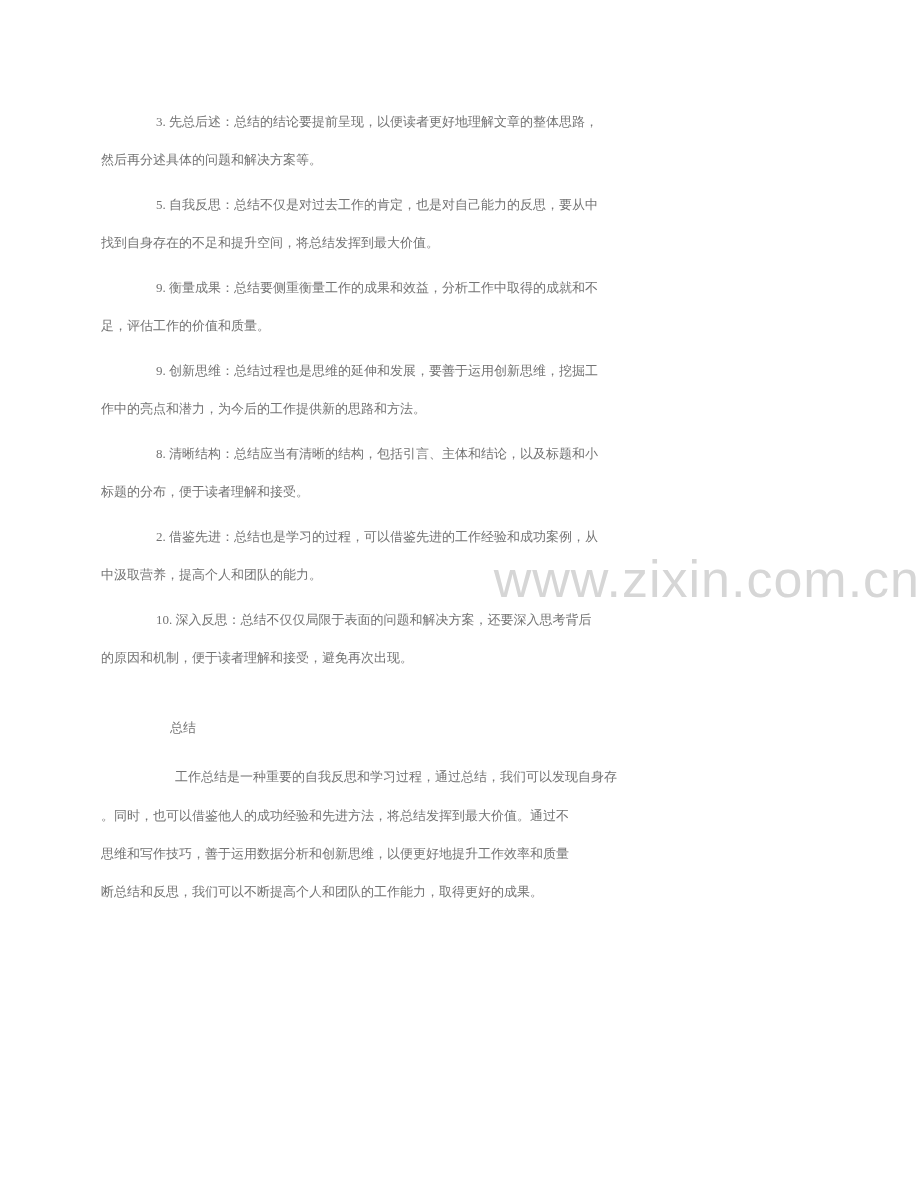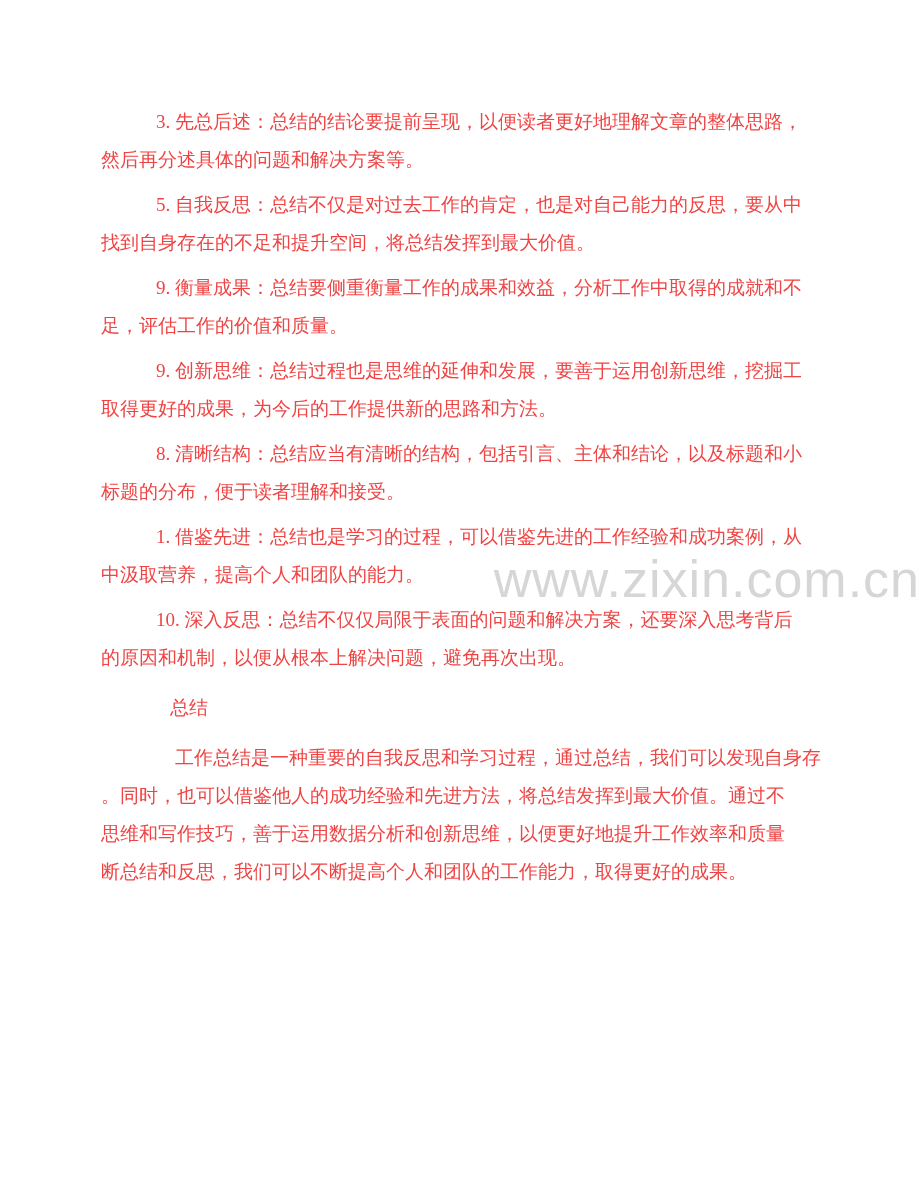--- a/index.html
+++ b/index.html
@@ -28,40 +28,40 @@
     color: #d6d6d6;
     z-index: 0;
     user-select: none;
   }
   .content {
     position: absolute;
     left: 101px;
     top: 103px;
     width: 712px;
     z-index: 1;
-    font-size: 19px;
+    font-size: 13px;
     line-height: 38px;
-    color: #ef4444;
+    color: #737373;
   }
   .para { margin: 0 0 7px 0; }
   .para .line {
     display: block;
     white-space: nowrap;
   }
   .para.item .line.first { padding-left: 55px; }
   .para.heading {
-    margin-top: 12px;
+    margin-top: 32px;
     margin-bottom: 0;
   }
   .para.heading .line.first { padding-left: 69px; }
   .para.body {
     margin-top: 12px;
     margin-bottom: 0;
   }
-  .para.body .line.first { padding-left: 74px; }
+  .para.body .line.first { padding-left: 74px; font-family: Liberation Mono, monospace; }
 </style>
 </head>
 <body>
 
 <div class="page">
   <div class="watermark">www.zixin.com.cn</div>
   <div class="content" id="content">
       <p class="para item">
         <span class="line first">3. 先总后述：总结的结论要提前呈现，以便读者更好地理解文章的整体思路，</span>
         <span class="line">然后再分述具体的问题和解决方案等。</span>
@@ -71,33 +71,33 @@
       <p class="para item">
         <span class="line first">5. 自我反思：总结不仅是对过去工作的肯定，也是对自己能力的反思，要从中</span>
         <span class="line">找到自身存在的不足和提升空间，将总结发挥到最大价值。</span>
       </p>
       <p class="para item">
         <span class="line first">9. 衡量成果：总结要侧重衡量工作的成果和效益，分析工作中取得的成就和不</span>
         <span class="line">足，评估工作的价值和质量。</span>
       </p>
       <p class="para item">
         <span class="line first">9. 创新思维：总结过程也是思维的延伸和发展，要善于运用创新思维，挖掘工</span>
-        <span class="line">取得更好的成果，为今后的工作提供新的思路和方法。</span>
+        <span class="line">作中的亮点和潜力，为今后的工作提供新的思路和方法。</span>
       </p>
       <p class="para item">
         <span class="line first">8. 清晰结构：总结应当有清晰的结构，包括引言、主体和结论，以及标题和小</span>
         <span class="line">标题的分布，便于读者理解和接受。</span>
       </p>
       <p class="para item">
-        <span class="line first">1. 借鉴先进：总结也是学习的过程，可以借鉴先进的工作经验和成功案例，从</span>
+        <span class="line first">2. 借鉴先进：总结也是学习的过程，可以借鉴先进的工作经验和成功案例，从</span>
         <span class="line">中汲取营养，提高个人和团队的能力。</span>
       </p>
       <p class="para item">
         <span class="line first">10. 深入反思：总结不仅仅局限于表面的问题和解决方案，还要深入思考背后</span>
-        <span class="line">的原因和机制，以便从根本上解决问题，避免再次出现。</span>
+        <span class="line">的原因和机制，便于读者理解和接受，避免再次出现。</span>
       </p>
       <p class="para heading">
         <span class="line first">总结</span>
       </p>
       <p class="para body">
         <span class="line first">工作总结是一种重要的自我反思和学习过程，通过总结，我们可以发现自身存</span>
         <span class="line">。同时，也可以借鉴他人的成功经验和先进方法，将总结发挥到最大价值。通过不</span>
         <span class="line">思维和写作技巧，善于运用数据分析和创新思维，以便更好地提升工作效率和质量</span>
         <span class="line">断总结和反思，我们可以不断提高个人和团队的工作能力，取得更好的成果。</span>
       </p>

